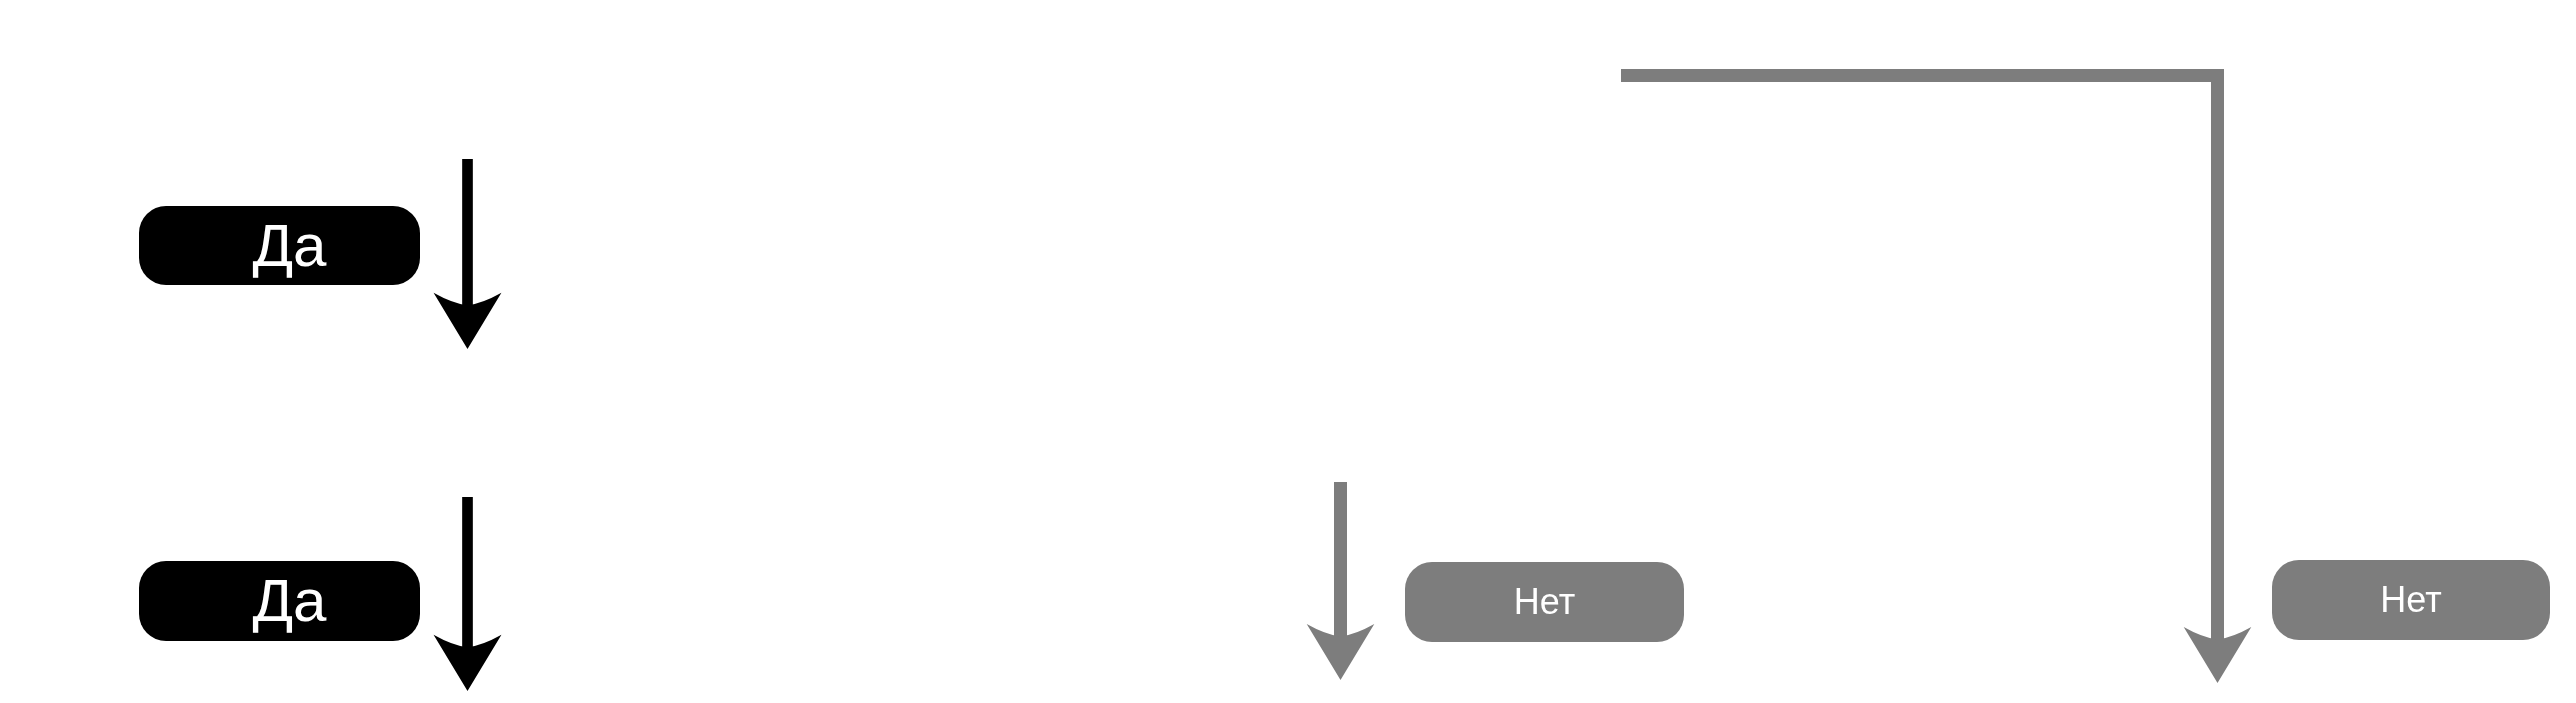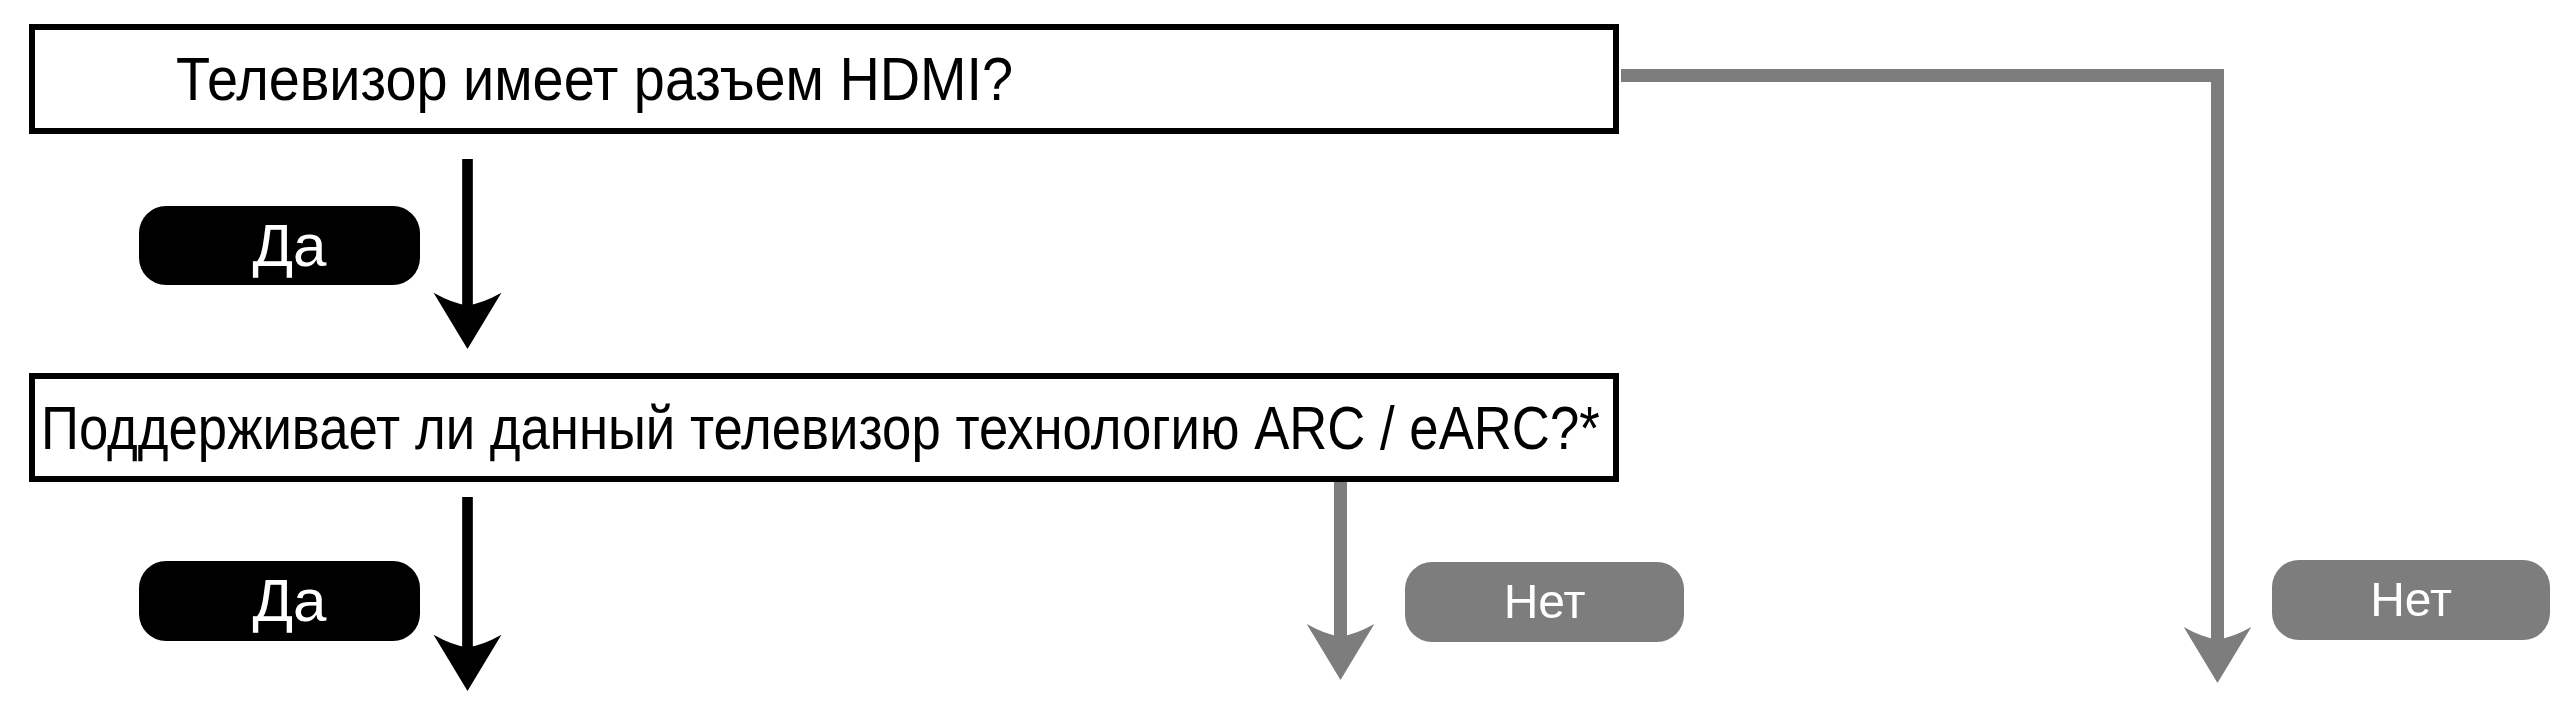--- a/index.html
+++ b/index.html
@@ -39,62 +39,56 @@
     box-sizing: border-box;
     border-radius: 27px;
     display: flex;
     align-items: center;
     justify-content: center;
     color: #ffffff;
     line-height: 1;
     white-space: nowrap;
   }
   .badge--yes { background: #000000; font-size: 60px; padding-left: 20px; }
-  .badge--no  { background: #7d7d7d; font-size: 48px; }
+  .badge--no  { background: #7d7d7d; font-size: 36px; }
 
   .badge--yes1 { left: 139px;  top: 206px; width: 281px; height: 79px; }
   .badge--yes2 { left: 139px;  top: 561px; width: 281px; height: 80px; }
   .badge--no1  { left: 1405px; top: 562px; width: 279px; height: 80px; }
   .badge--no2  { left: 2272px; top: 560px; width: 278px; height: 80px; }
 
   .abs { position: absolute; }
   .gray-line { position: absolute; background: #7d7d7d; }
   .gray-hline { left: 1621px; top: 69px; width: 603px; height: 12.6px; }
   .gray-vline { left: 2211px; top: 69px; width: 12.6px; height: 572px; }
   .gray-midline { left: 1334px; top: 482px; width: 12.6px; height: 157px; }
 
   svg { display: block; }
 </style>
 </head>
 <body>
 
 <div class="canvas">
 
-  <div class="qbox qbox--1">
-    <span class="q-text">Телевизор имеет разъем HDMI?</span>
-  </div>
 
   <div class="gray-line gray-hline"></div>
   <div class="gray-line gray-vline"></div>
   <svg class="abs" style="left:2183px; top:627px;" width="69" height="56" viewBox="0 0 71 58">
     <path d="M0.5,0 L35.5,58 L70.5,0 Q51,11 35.5,13 Q20,11 0.5,0 Z" fill="#7d7d7d"></path>
   </svg>
 
   <div class="badge badge--yes badge--yes1">
     <span>Да</span>
   </div>
 
   <svg class="abs" style="left:433px; top:159px;" width="69" height="190" viewBox="0 0 71 196">
     <rect x="30" y="0" width="11" height="152" fill="#000000"></rect>
     <path d="M0.5,138 L35.5,196 L70.5,138 Q51,149 35.5,151 Q20,149 0.5,138 Z" fill="#000000"></path>
   </svg>
 
-  <div class="qbox qbox--2">
-    <span class="q-text">Поддерживает ли данный телевизор технологию ARC / eARC?*</span>
-  </div>
 
   <div class="badge badge--yes badge--yes2">
     <span>Да</span>
   </div>
 
   <svg class="abs" style="left:433px; top:497px;" width="69" height="194" viewBox="0 0 71 200">
     <rect x="30" y="0" width="11" height="156" fill="#000000"></rect>
     <path d="M0.5,142 L35.5,200 L70.5,142 Q51,153 35.5,155 Q20,153 0.5,142 Z" fill="#000000"></path>
   </svg>
 

